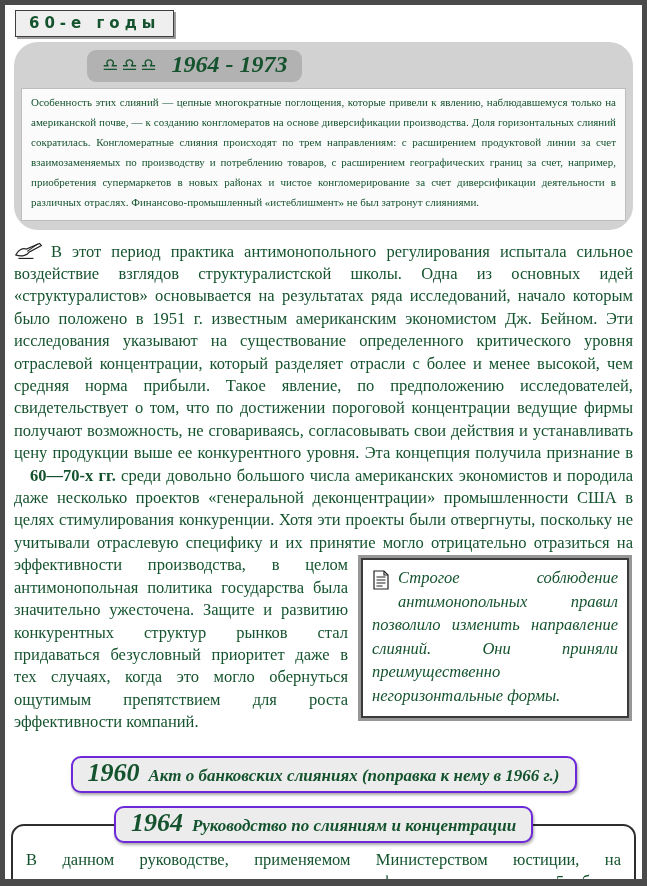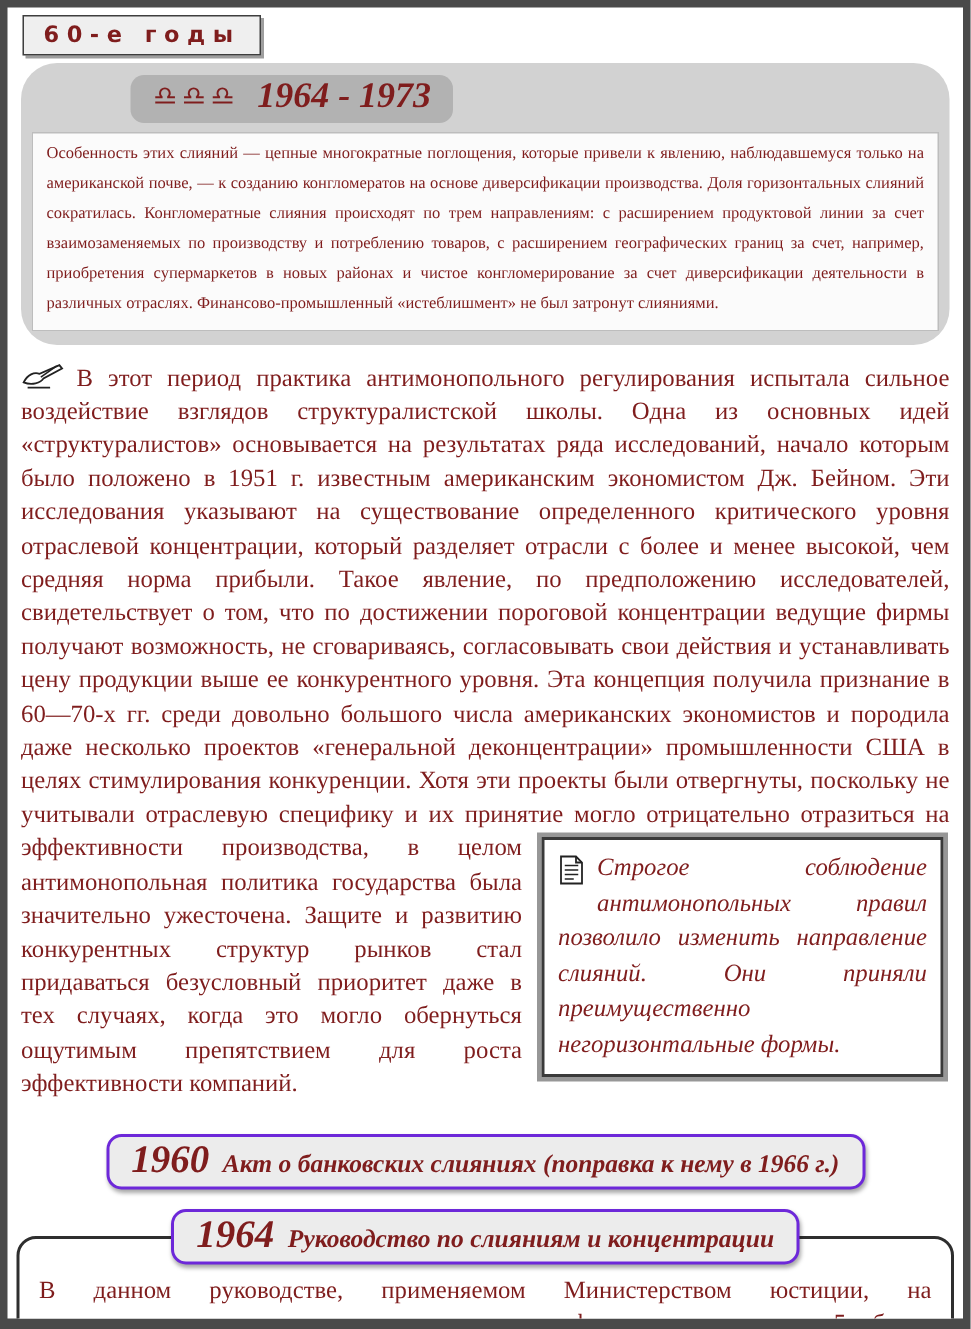--- a/index.html
+++ b/index.html
@@ -2,21 +2,21 @@
 <html lang="ru"><head>
 <meta charset="utf-8">
 <style>
   html, body { margin: 0; padding: 0; background: #888; }
   .page {
     width: 647px; height: 886px; box-sizing: border-box;
     margin: 0 auto; position: relative; overflow: hidden;
     background: #ffffff;
     border: 5px solid #4a4a4a; border-bottom-width: 7px;
     padding: 0 9px;
-    font-family: "Liberation Serif", serif; color: #7f1d1d;
+    font-family: "Liberation Serif", serif; color: #14532d;
   }
   
   .era-tab {
     position: absolute; top: 5px; left: 10px; z-index: 3;
     background: #efefef; border: 1px solid #3e3e3e;
     box-shadow: 2px 2px 0 #9e9e9e;
     padding: 3px 13px 4px;
     font-family: "DejaVu Sans", sans-serif; font-weight: bold;
     font-size: 15px; letter-spacing: 5px; white-space: nowrap;
   }
@@ -62,21 +62,21 @@
   }
   .timeline-badge .year { font-size: 26px; margin-right: 9px; }
   .timeline-badge .law-label { font-size: 17px; }
   .badge-1968 { position: relative; z-index: 2; margin: 13px auto -19px; }
   
   .guide-box {
     position: relative; margin: 0 -3px; box-sizing: border-box;
     border: 2px solid #2e2e2e; border-radius: 13px; background: #fff;
     padding: 23px 13px 9px; font-size: 16.5px; line-height: 22px; text-align: justify;
   }
-  b { font-weight: normal; }
+  b { font-weight: bold; margin-left: 16px; }
 </style>
 </head>
 <body>
 
 <div class="page">
 
   <div class="era-tab">
     <span>60-е годы</span>
   </div>
 

